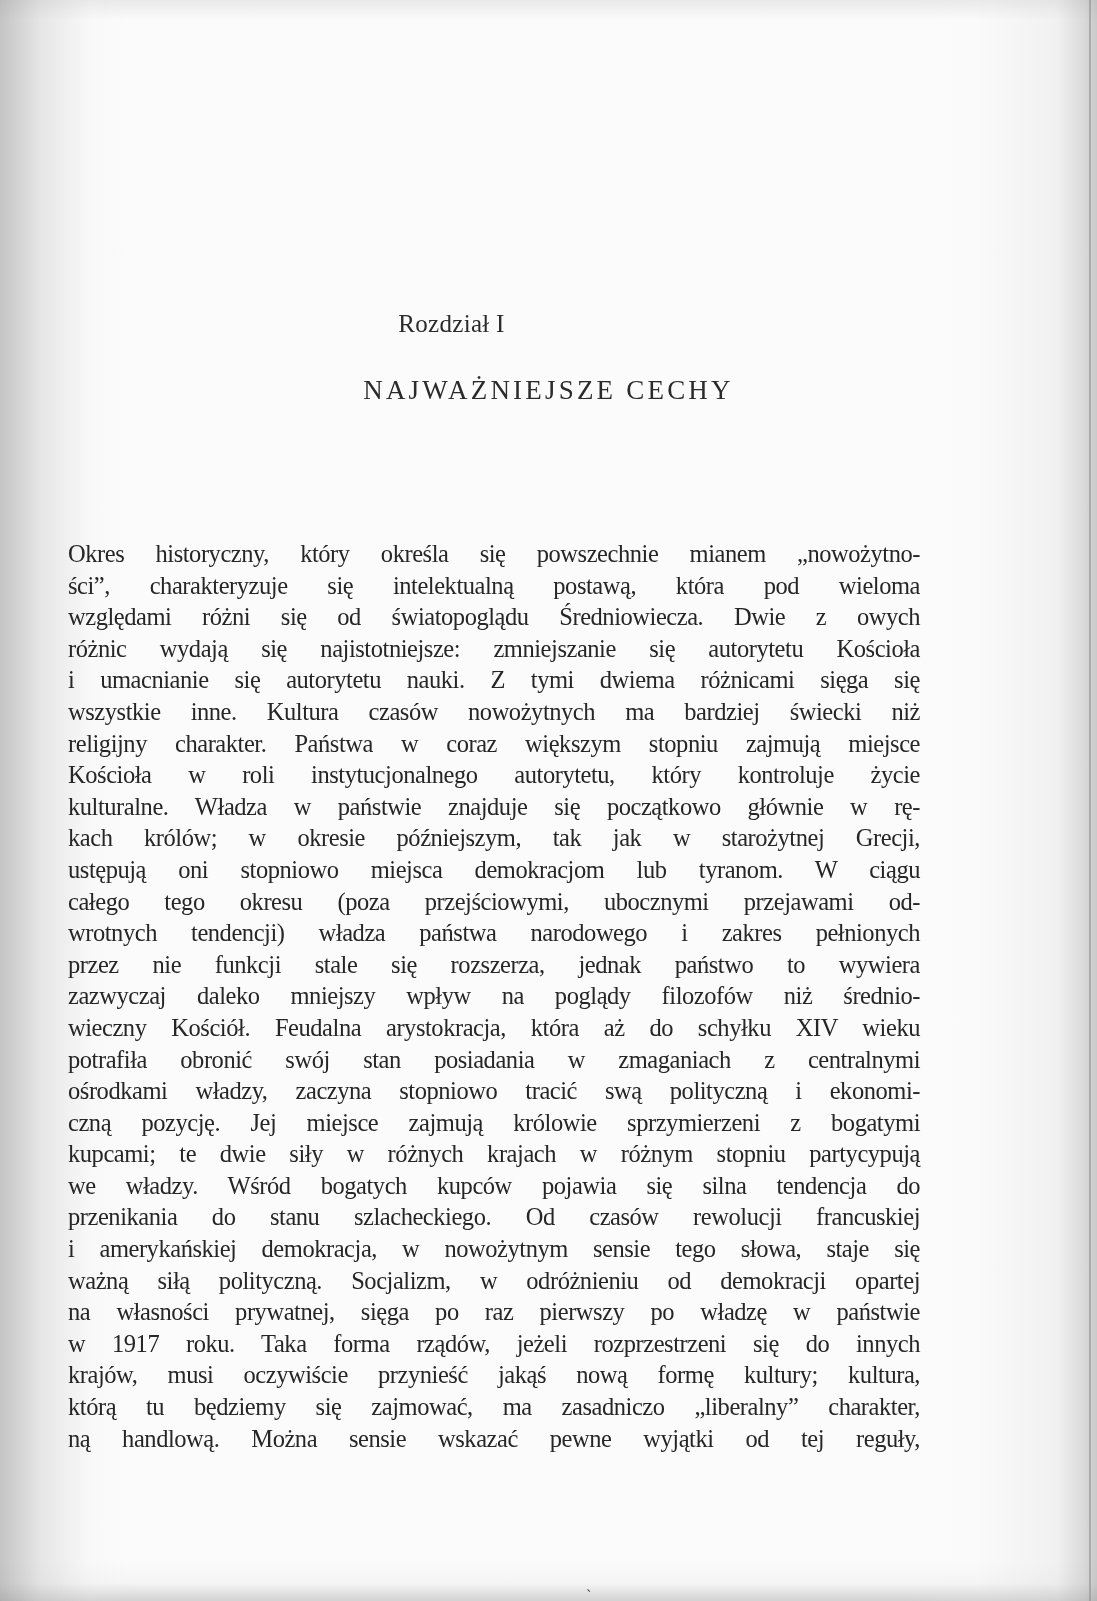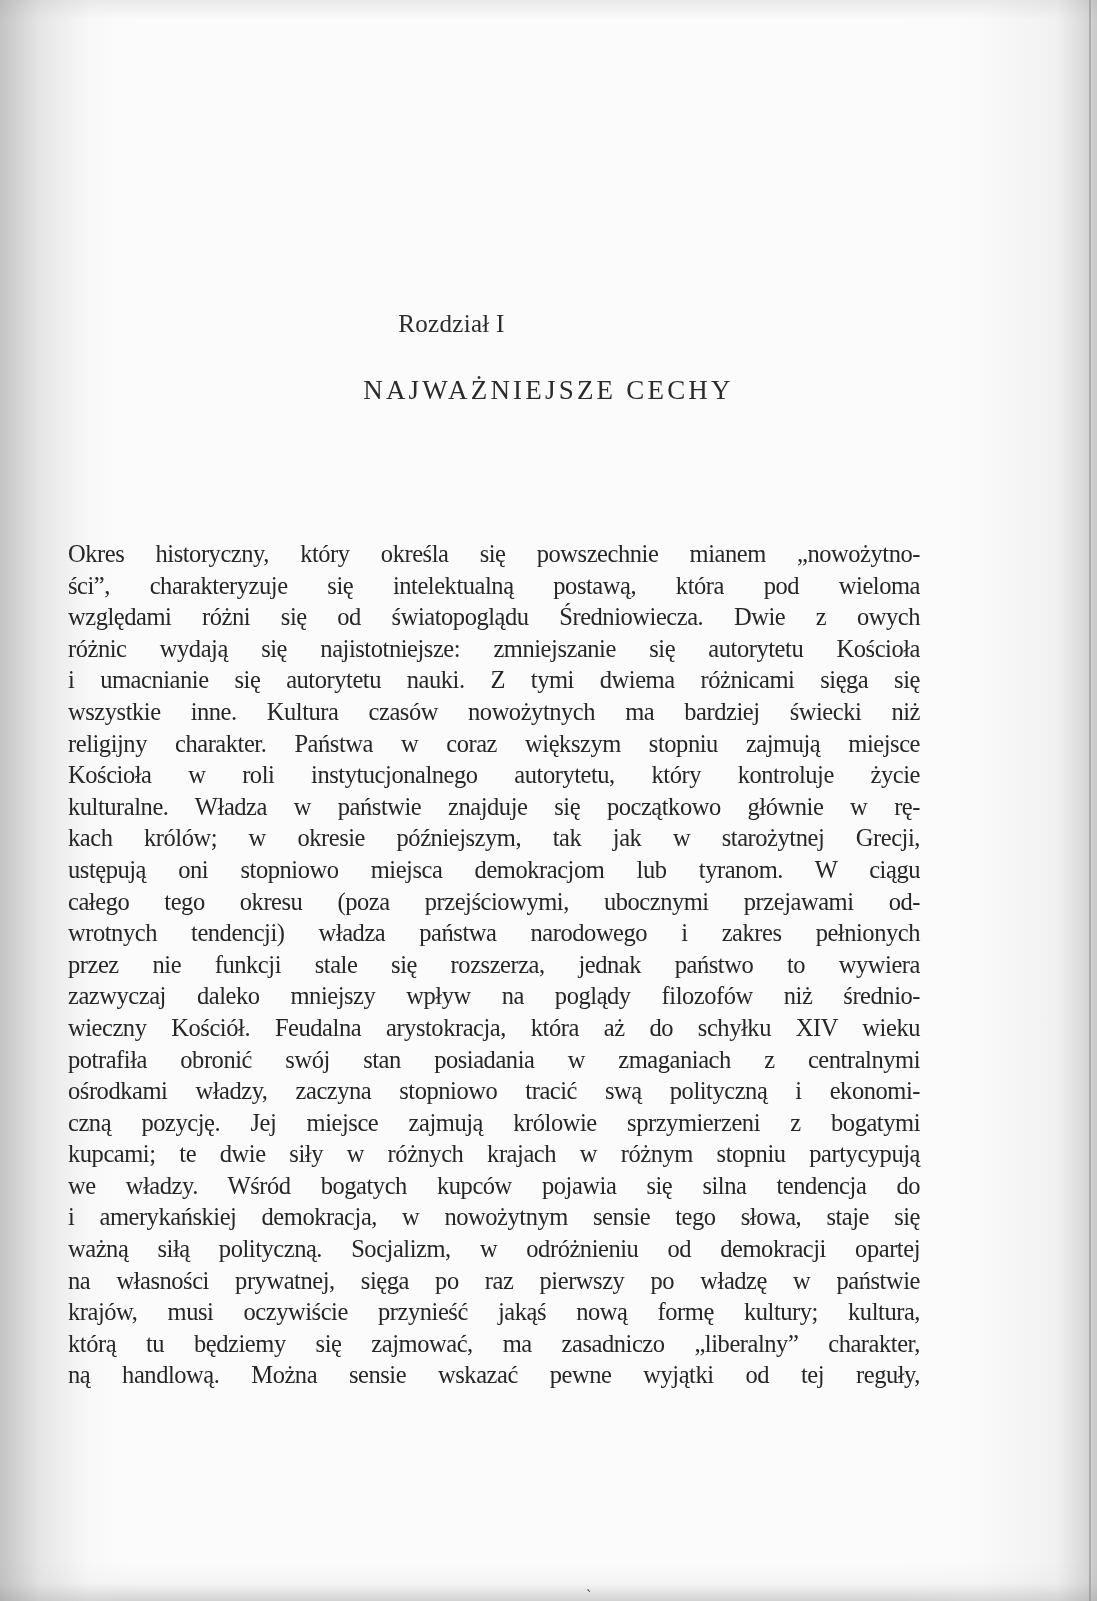--- a/index.html
+++ b/index.html
@@ -113,22 +113,24 @@
     <span class="line">całego tego okresu (poza przejściowymi, ubocznymi przejawami od-</span>
     <span class="line">wrotnych tendencji) władza państwa narodowego i zakres pełnionych</span>
     <span class="line">przez nie funkcji stale się rozszerza, jednak państwo to wywiera</span>
     <span class="line">zazwyczaj daleko mniejszy wpływ na poglądy filozofów niż średnio-</span>
     <span class="line">wieczny Kościół. Feudalna arystokracja, która aż do schyłku XIV wieku</span>
     <span class="line">potrafiła obronić swój stan posiadania w zmaganiach z centralnymi</span>
     <span class="line">ośrodkami władzy, zaczyna stopniowo tracić swą polityczną i ekonomi-</span>
     <span class="line">czną pozycję. Jej miejsce zajmują królowie sprzymierzeni z bogatymi</span>
     <span class="line">kupcami; te dwie siły w różnych krajach w różnym stopniu partycypują</span>
     <span class="line">we władzy. Wśród bogatych kupców pojawia się silna tendencja do</span>
+    <span class="line">przenikania do stanu szlacheckiego. Od czasów rewolucji francuskiej</span>
     <span class="line">i amerykańskiej demokracja, w nowożytnym sensie tego słowa, staje się</span>
     <span class="line">ważną siłą polityczną. Socjalizm, w odróżnieniu od demokracji opartej</span>
     <span class="line">na własności prywatnej, sięga po raz pierwszy po władzę w państwie</span>
+    <span class="line">w 1917 roku. Taka forma rządów, jeżeli rozprzestrzeni się do innych</span>
     <span class="line">krajów, musi oczywiście przynieść jakąś nową formę kultury; kultura,</span>
     <span class="line">którą tu będziemy się zajmować, ma zasadniczo „liberalny” charakter,</span>
     <span class="line last">ną handlową. Można sensie wskazać pewne wyjątki od tej reguły,</span>
   </div>
 
   <div class="speck" style="left:586px; top:1574px;">ˎ</div>
 </div>
 
 </body></html>

